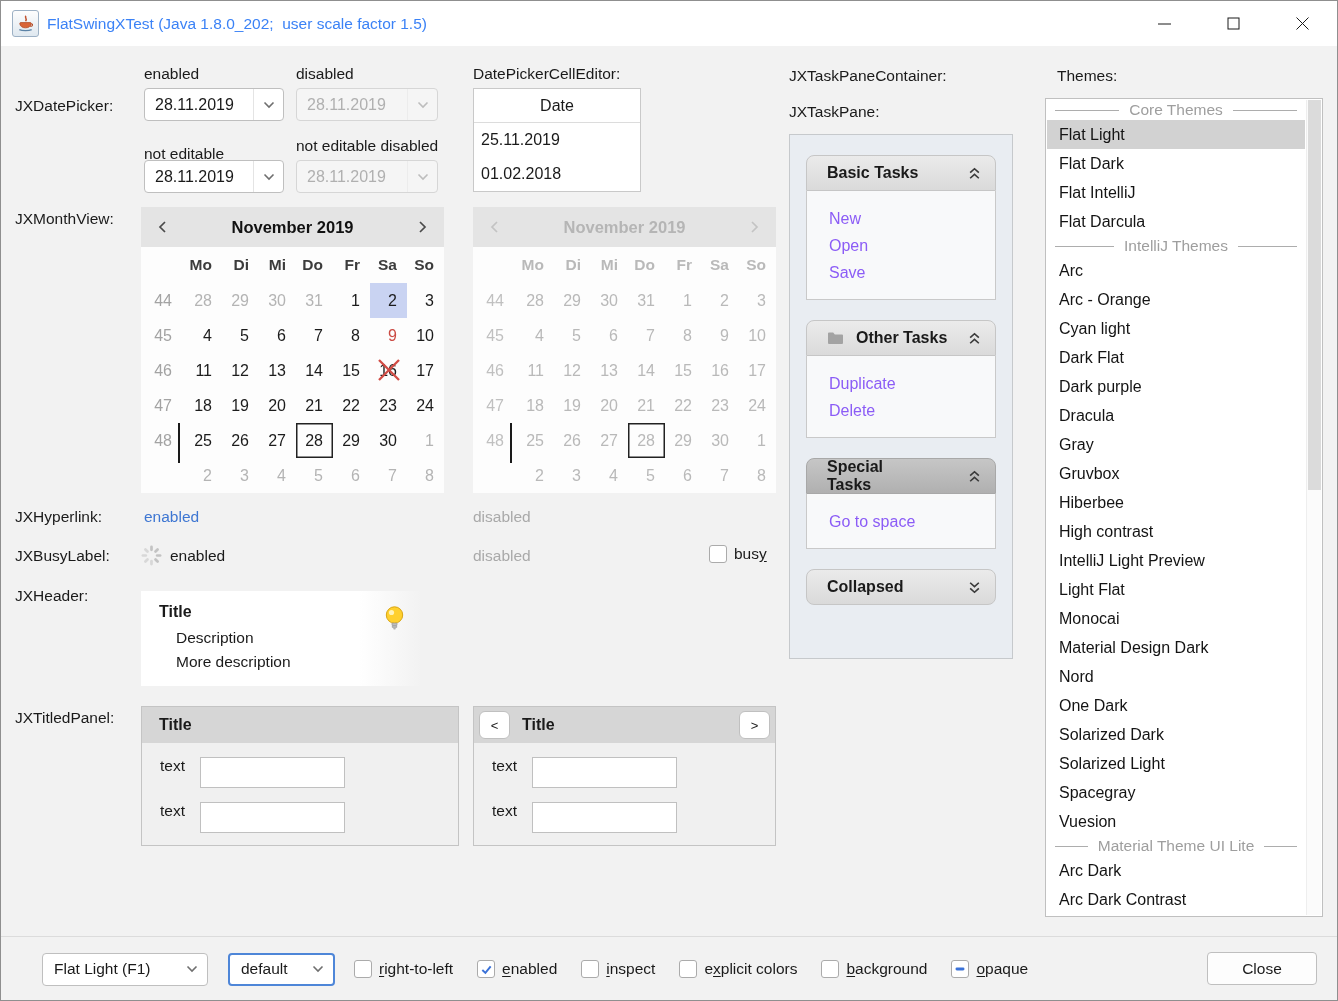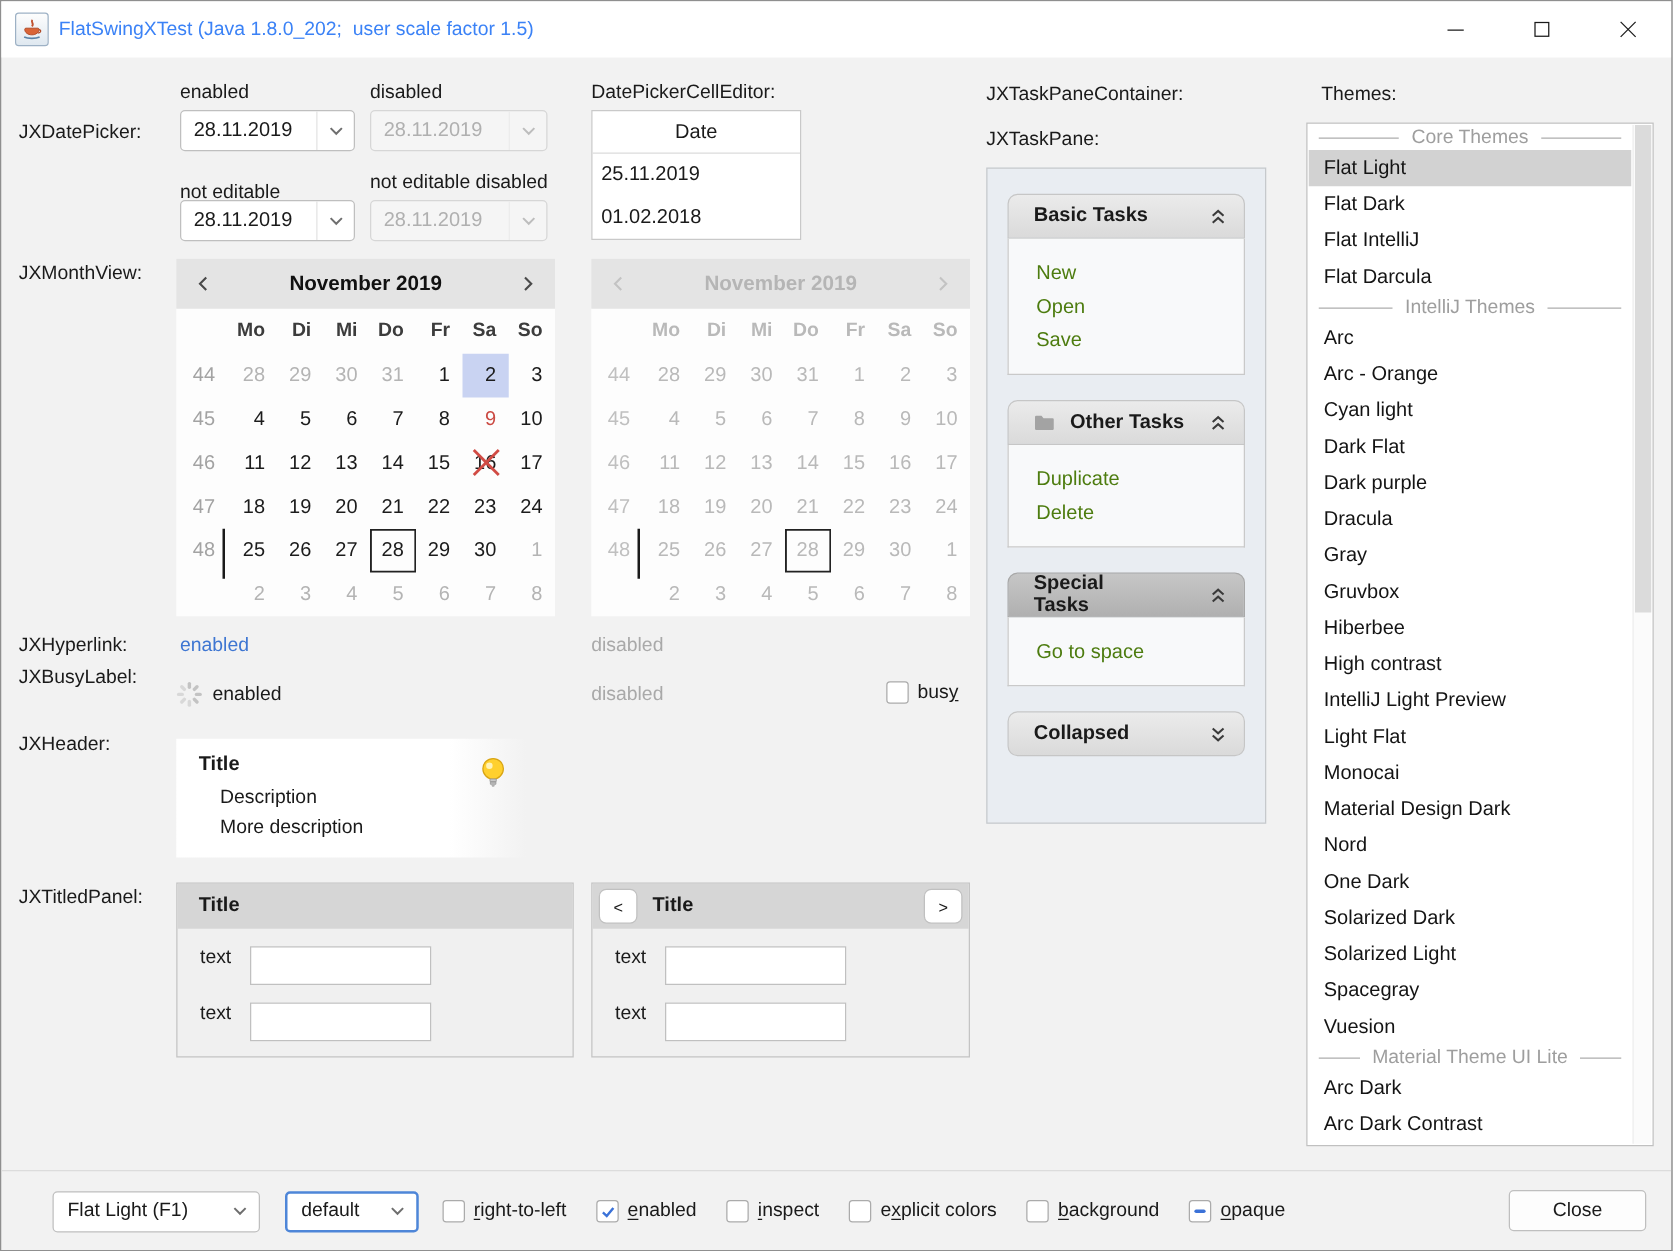--- a/index.html
+++ b/index.html
@@ -82,21 +82,21 @@
   
   .tp-container { position:absolute; background:#e9edf2; border:1px solid #c6c9cc; }
   .taskpane { margin:20px 16px 0 16px; }
   .taskpane-header { height:36px; background:linear-gradient(#ebebeb,#dadada); border:1px solid #c6c6c6;
     border-radius:8px 8px 0 0; display:flex; align-items:center; padding:0 14px 0 20px; }
   .taskpane-header.dark { background:linear-gradient(#c6c6c6,#b0b0b0); border-color:#a8a8a8;gap:48px; }
   .taskpane-header.rounded { border-radius:8px; }
   .taskpane-header .tpt { font-weight:bold; font-size:16px; flex:1; }
   .taskpane-header .tp-ico { margin-right:12px; display:flex; }
   .taskpane-body { background:#f8f9fa; border:1px solid #c9c9c9; border-top:none; padding:14px 0 13px 22px; }
-  .tp-link { color:#4d7c0f; font-size:16px; height:27px; display:flex; align-items:center; cursor:pointer; }
+  .tp-link { color:#8b5cf6; font-size:16px; height:27px; display:flex; align-items:center; cursor:pointer; }
   
   .themes-list { position:absolute; background:#fff; border:1px solid #c0c0c0; overflow:hidden; }
   .tl-rows { position:absolute; left:1px; top:1px; right:17px; }
   .theme-item { height:29px; display:flex; align-items:center; padding-left:12px; font-size:16px; color:#141414; }
   .theme-item.selected { background:#d2d2d2; }
   .theme-sep { height:20px; display:flex; align-items:center; color:#9e9e9e; font-size:15.5px; padding:0 8px; }
   .theme-sep .sline { flex:1; height:1px; background:#adadad; }
   .theme-sep .stxt { margin:0 10px; }
   .tl-scroll { position:absolute; right:1px; top:1px; bottom:1px; width:15px; background:#fbfbfb; border-left:1px solid #eee; }
   .tl-thumb { position:absolute; left:1px; right:0; top:0; height:390px; background:#dbdbdb; }
@@ -139,21 +139,21 @@
             <line x1="1.5" y1="1.5" x2="13.5" y2="13.5" stroke="#1a1a1a" stroke-width="1"></line>
             <line x1="13.5" y1="1.5" x2="1.5" y2="13.5" stroke="#1a1a1a" stroke-width="1"></line>
           </svg>
       </div>
     </div>
   </div>
 
   <div class="lbl" style="left:14px;top:96px">JXDatePicker:</div>
   <div class="lbl" style="left:14px;top:209px">JXMonthView:</div>
   <div class="lbl" style="left:14px;top:507px">JXHyperlink:</div>
-  <div class="lbl" style="left:14px;top:532px">JXBusyLabel:</div>
+  <div class="lbl" style="left:14px;top:546px">JXBusyLabel:</div>
   <div class="lbl" style="left:14px;top:586px">JXHeader:</div>
   <div class="lbl" style="left:14px;top:708px">JXTitledPanel:</div>
 
   <div class="lbl" style="left:143px;top:64px">enabled</div>
   <div class="lbl" style="left:295px;top:64px">disabled</div>
   <div class="field" style="left:143px;top:87px;width:140px">
     <span class="val">28.11.2019</span>
     <span class="btn">
       <svg width="12" height="8" viewBox="0 0 12 8">
           <polyline points="1.5,1.5 6,6 10.5,1.5" fill="none" stroke="#6f6f6f" stroke-width="1.6"></polyline>

